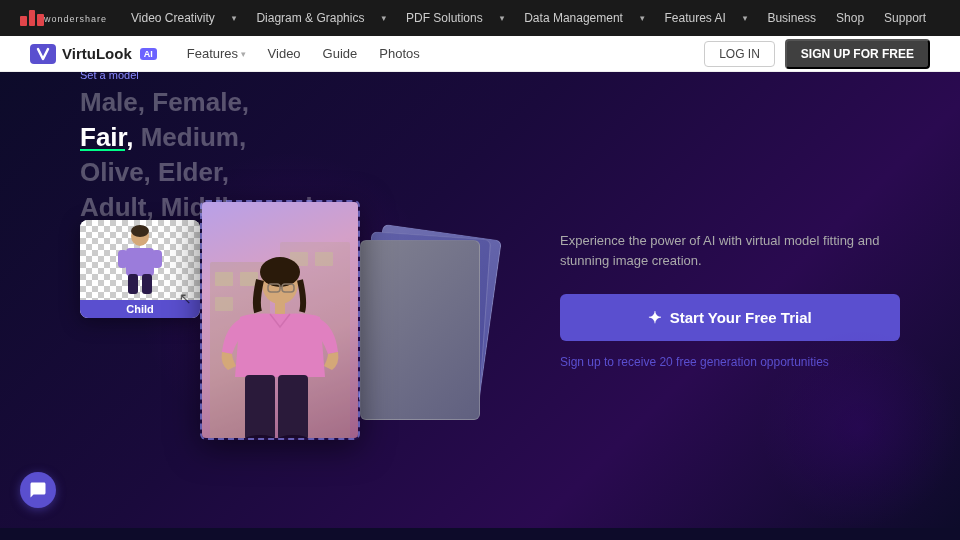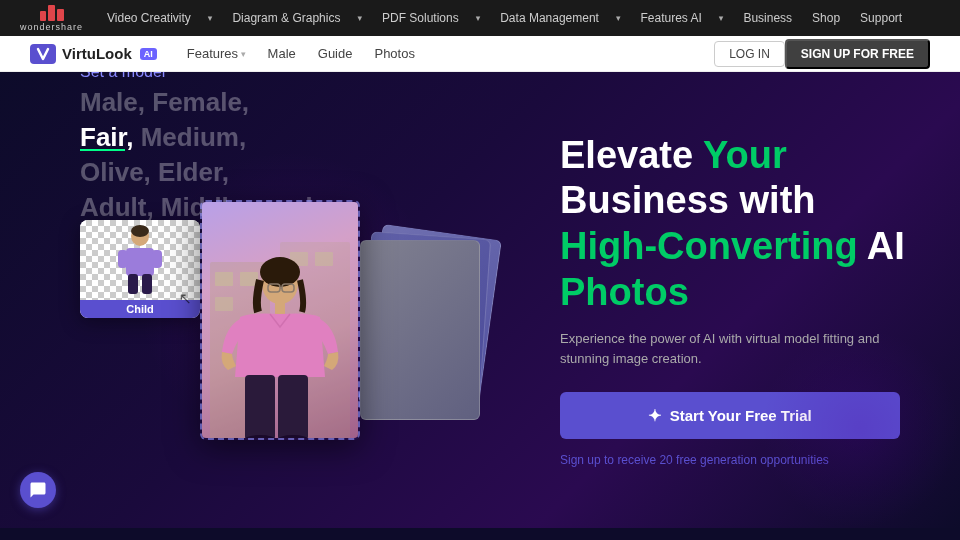--- a/index.html
+++ b/index.html
@@ -88,20 +88,21 @@
       color: #444;
       font-size: 13px;
       cursor: pointer;
       display: flex;
       align-items: center;
       gap: 3px;
     }
     .second-nav-actions {
       display: flex;
       align-items: center;
+      gap: 10px;
     }
     .btn-login {
       border: 1px solid #ccc;
       background: #fff;
       color: #444;
       font-size: 12px;
       padding: 5px 14px;
       border-radius: 4px;
       cursor: pointer;
     }
@@ -207,21 +208,21 @@
 
     
     .model-selector {
       position: absolute;
       bottom: 40px;
       left: 0;
       width: 360px;
     }
     .set-model-label {
       color: #8888ff;
-      font-size: 16px;
+      font-size: 11px;
       font-weight: 500;
       margin-bottom: 4px;
     }
     .model-options {
       font-size: 26px;
       font-weight: 700;
       color: rgba(255,255,255,0.35);
       line-height: 1.35;
     }
     .model-options .highlight {
@@ -291,21 +292,21 @@
       display: flex;
       align-items: center;
       justify-content: center;
       cursor: pointer;
       box-shadow: 0 2px 10px rgba(90,79,207,0.5);
     }
 
     
     .ws-logo {
       display: flex;
-      flex-direction: column;
+      flex-direction: row;
       align-items: center;
     }
     .ws-logo-shape {
       width: 24px;
       height: 16px;
       display: flex;
       gap: 2px;
       align-items: flex-end;
     }
     .ws-bar {
@@ -401,21 +402,21 @@
     </div>
     <span class="brand-name">VirtuLook</span>
     <span class="ai-badge">AI</span>
   </div>
   <div class="second-nav-items">
     <span class="second-nav-item">
       <span>Features</span>
       <span class="chevron" style="font-size:9px;color:#aaa;">▾</span>
     </span>
     <span class="second-nav-item">
-      <span>Male</span>
+      <span>Video</span>
     </span>
     <span class="second-nav-item">
       <span>Guide</span>
     </span>
     <span class="second-nav-item">
       <span>Photos</span>
     </span>
   </div>
   <div class="second-nav-actions">
     <button class="btn-login">LOG IN</button>
@@ -508,29 +509,20 @@
         <span class="dimmed">Male, Female,</span><br>
         <span class="highlight">Fair,</span><span class="dimmed"> Medium,</span><br>
         <span class="dimmed">Olive, Elder,</span><br>
         <span class="dimmed">Adult, Middle-aged,</span><br>
         <span class="dimmed">Elder, Child</span>
       </div>
     </div>
   </div>
 
   <div class="hero-right">
-    <h1 class="hero-title">
-      <span>Elevate </span><span class="accent">Your</span>
-      <br>
-      <span>Business with</span>
-      <br>
-      <span><span class="accent">High-Converting</span> AI</span>
-      <br>
-      <span class="accent">Photos</span>
-    </h1>
     <p class="hero-subtitle">Experience the power of AI with virtual model fitting and stunning image creation.</p>
     <button class="btn-trial">
       <span class="btn-trial-icon">✦</span>
       <span>Start Your Free Trial</span>
     </button>
     <a class="signup-link">Sign up to receive 20 free generation opportunities</a>
   </div>
 
   <div class="chat-bubble">
     <svg width="18" height="18" viewBox="0 0 24 24" fill="white">

